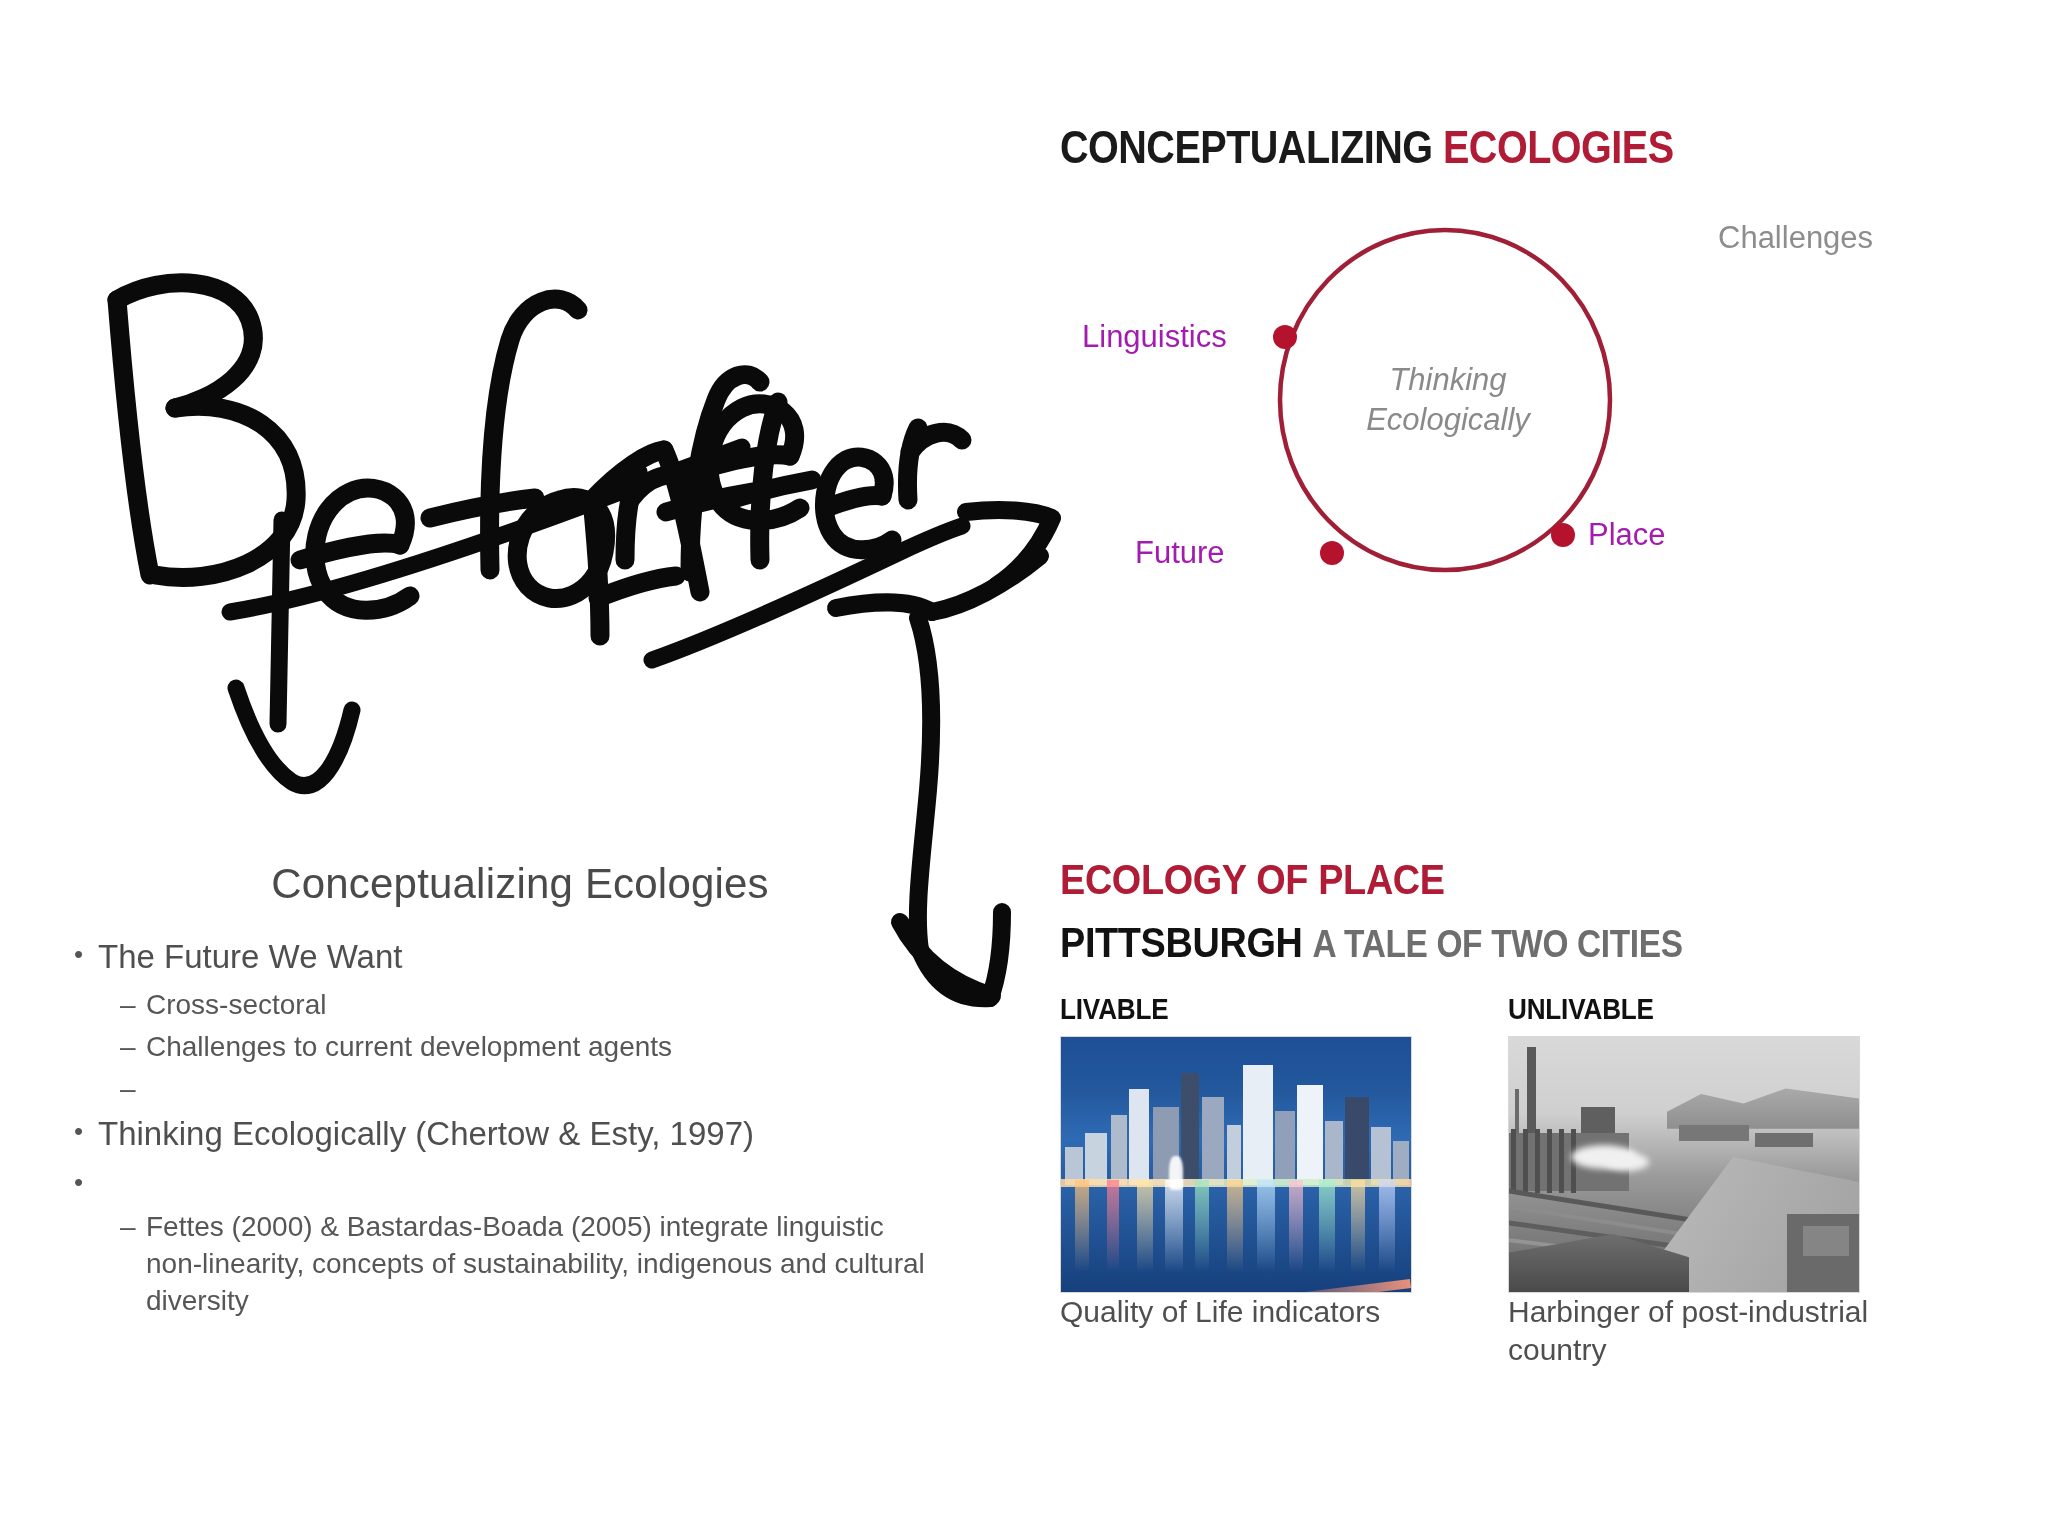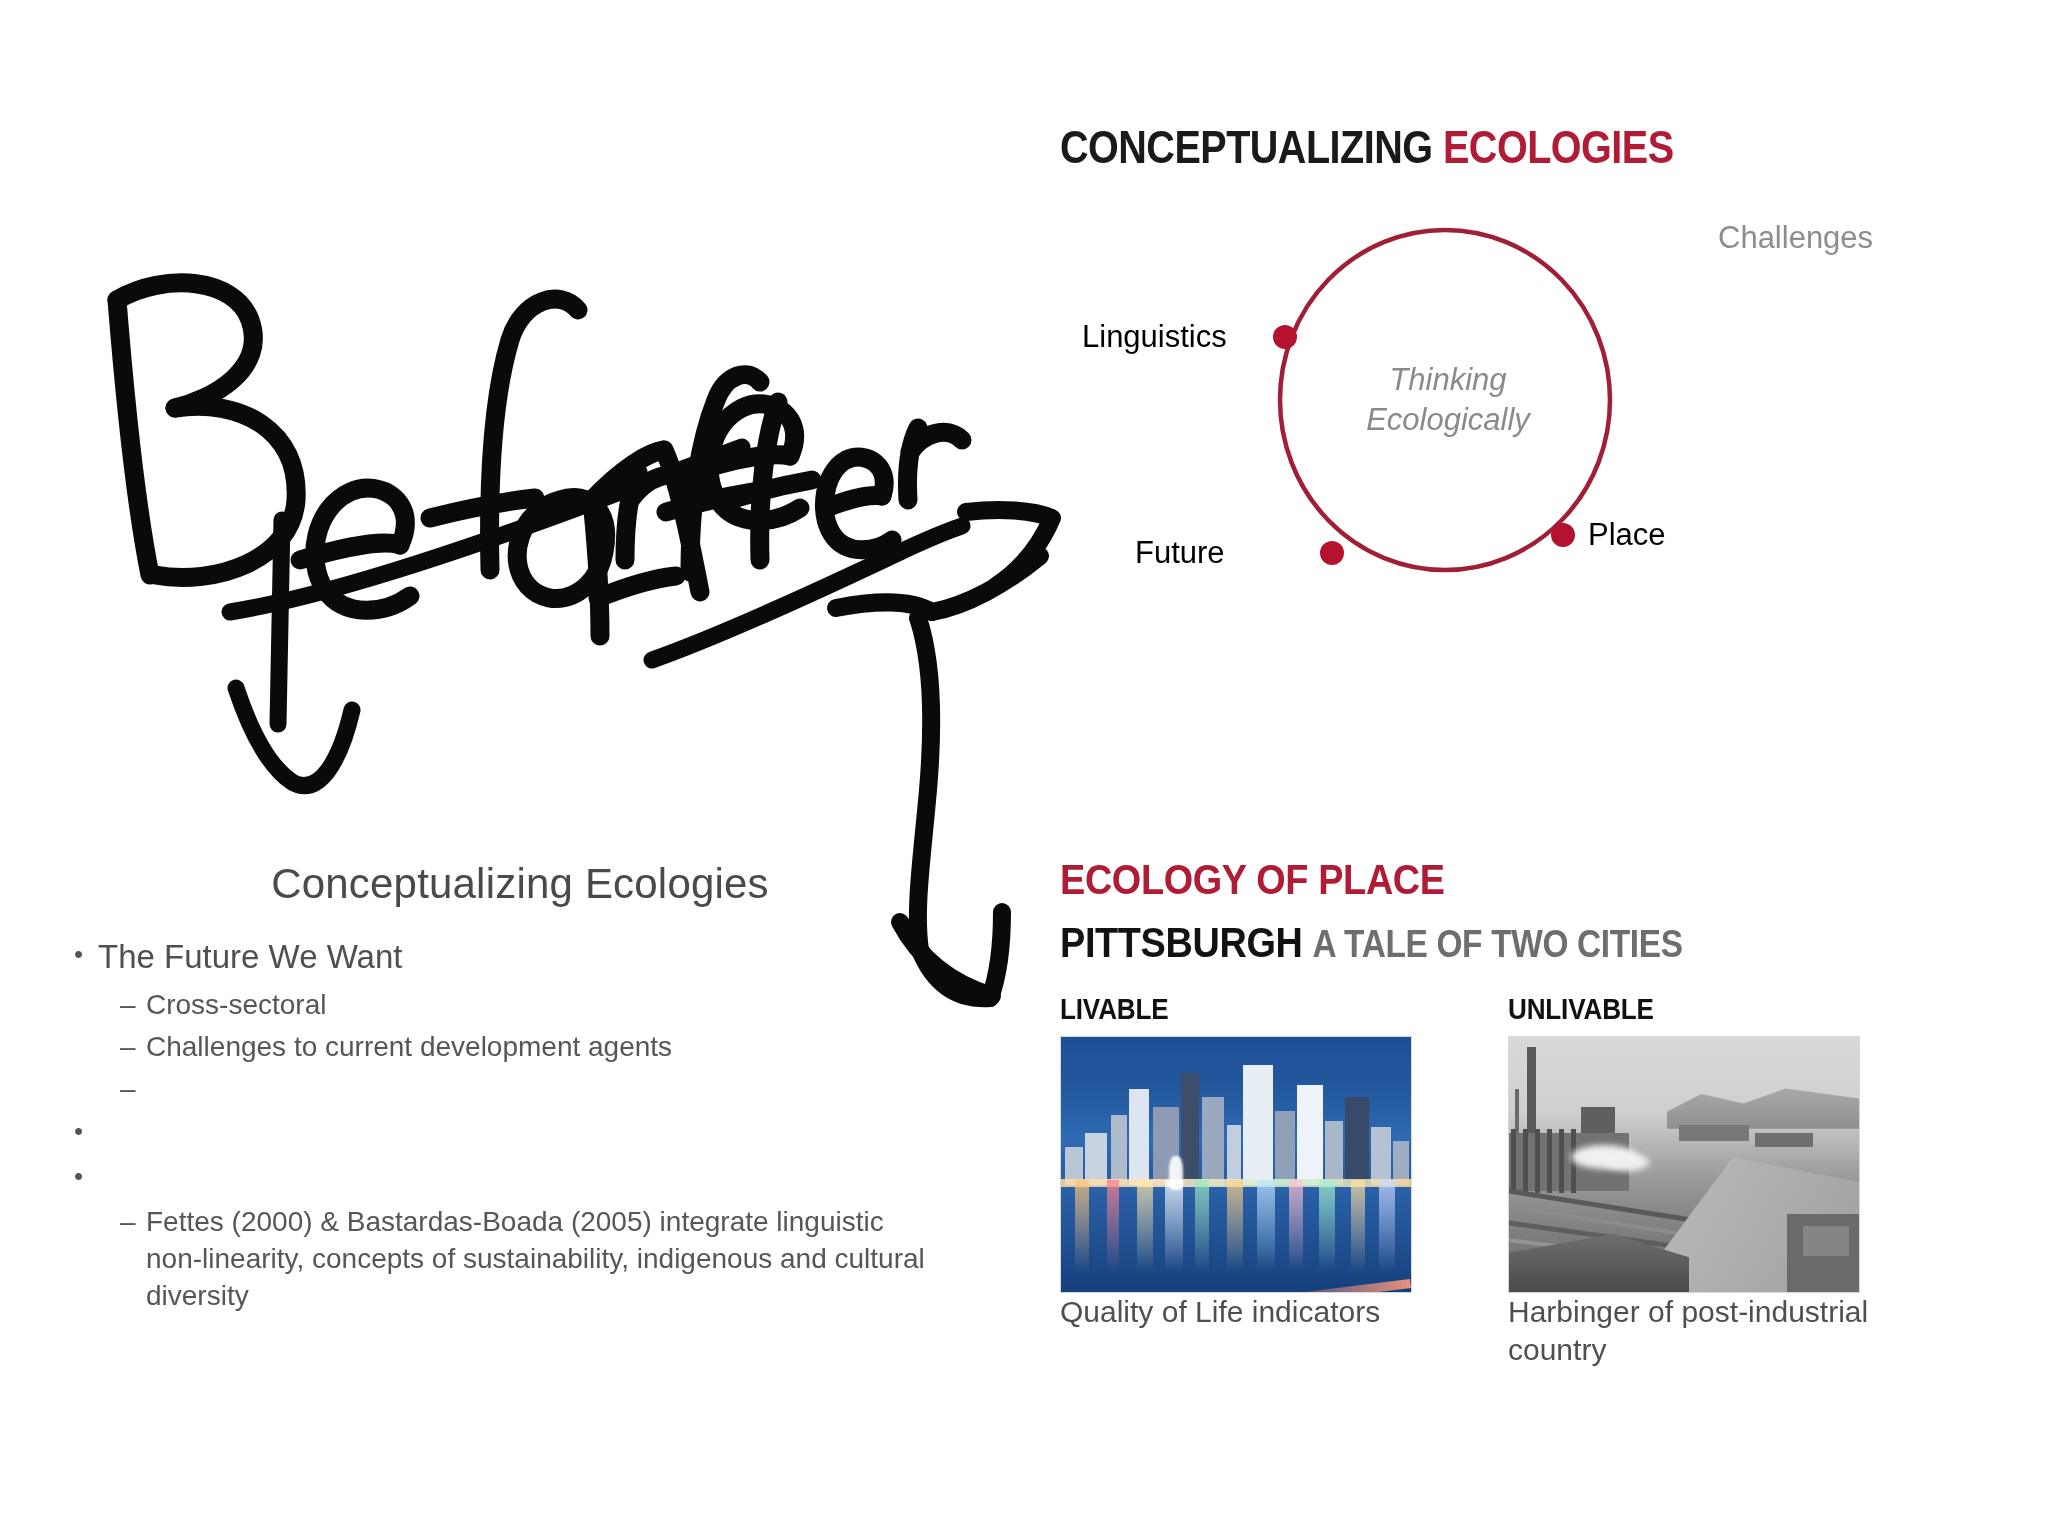--- a/index.html
+++ b/index.html
@@ -28,21 +28,21 @@
   
   .after-top{position:absolute;left:1060px;top:120px;width:960px;}
   .ce-head{font-size:46px;font-weight:700;letter-spacing:-.6px;
            font-family:"Liberation Sans","DejaVu Sans",sans-serif;
            transform:scaleX(.86);transform-origin:left center;white-space:nowrap;}
   .ce-head .k{color:#1a1a1a;}
   .ce-head .r{color:#b01b35;}
 
   .diagram{position:absolute;left:1060px;top:195px;width:960px;height:420px;}
   .diagram svg{position:absolute;left:0;top:0;}
-  .dlabel{position:absolute;font-size:31px;color:#000000;white-space:nowrap;}
+  .dlabel{position:absolute;font-size:31px;color:#a21caf;white-space:nowrap;}
   .dlabel.gray{color:#8d8d8d;}
   .dcenter{position:absolute;font-style:italic;color:#8a8a8a;font-size:31px;
            line-height:1.30;text-align:center;white-space:nowrap;}
 
   
   .after-bot{position:absolute;left:1060px;top:855px;width:990px;}
   .eop{font-size:43px;font-weight:700;color:#b01b35;letter-spacing:-.4px;
        transform:scaleX(.88);transform-origin:left center;white-space:nowrap;}
   .pitt{margin-top:14px;font-size:43px;font-weight:700;letter-spacing:-.4px;
         transform:scaleX(.88);transform-origin:left center;white-space:nowrap;}
@@ -95,20 +95,21 @@
         <span class="dash">–</span>
         <span class="txt">Challenges to current development agents</span>
       </li>
 
       <li class="b-l2">
         <span class="dash">–</span>
       </li>
 
       <li class="b-l1">
         <span class="dot">•</span>
+        <span class="txt">Thinking Ecologically (Chertow &amp; Esty, 1997)</span>
       </li>
 
       <li class="b-l1">
         <span class="dot">•</span>
       </li>
 
       <li class="b-l2">
         <span class="dash">–</span>
         <span class="txt">Fettes (2000) &amp; Bastardas-Boada (2005) integrate linguistic non-linearity, concepts of sustainability, indigenous and cultural diversity</span>
       </li>

